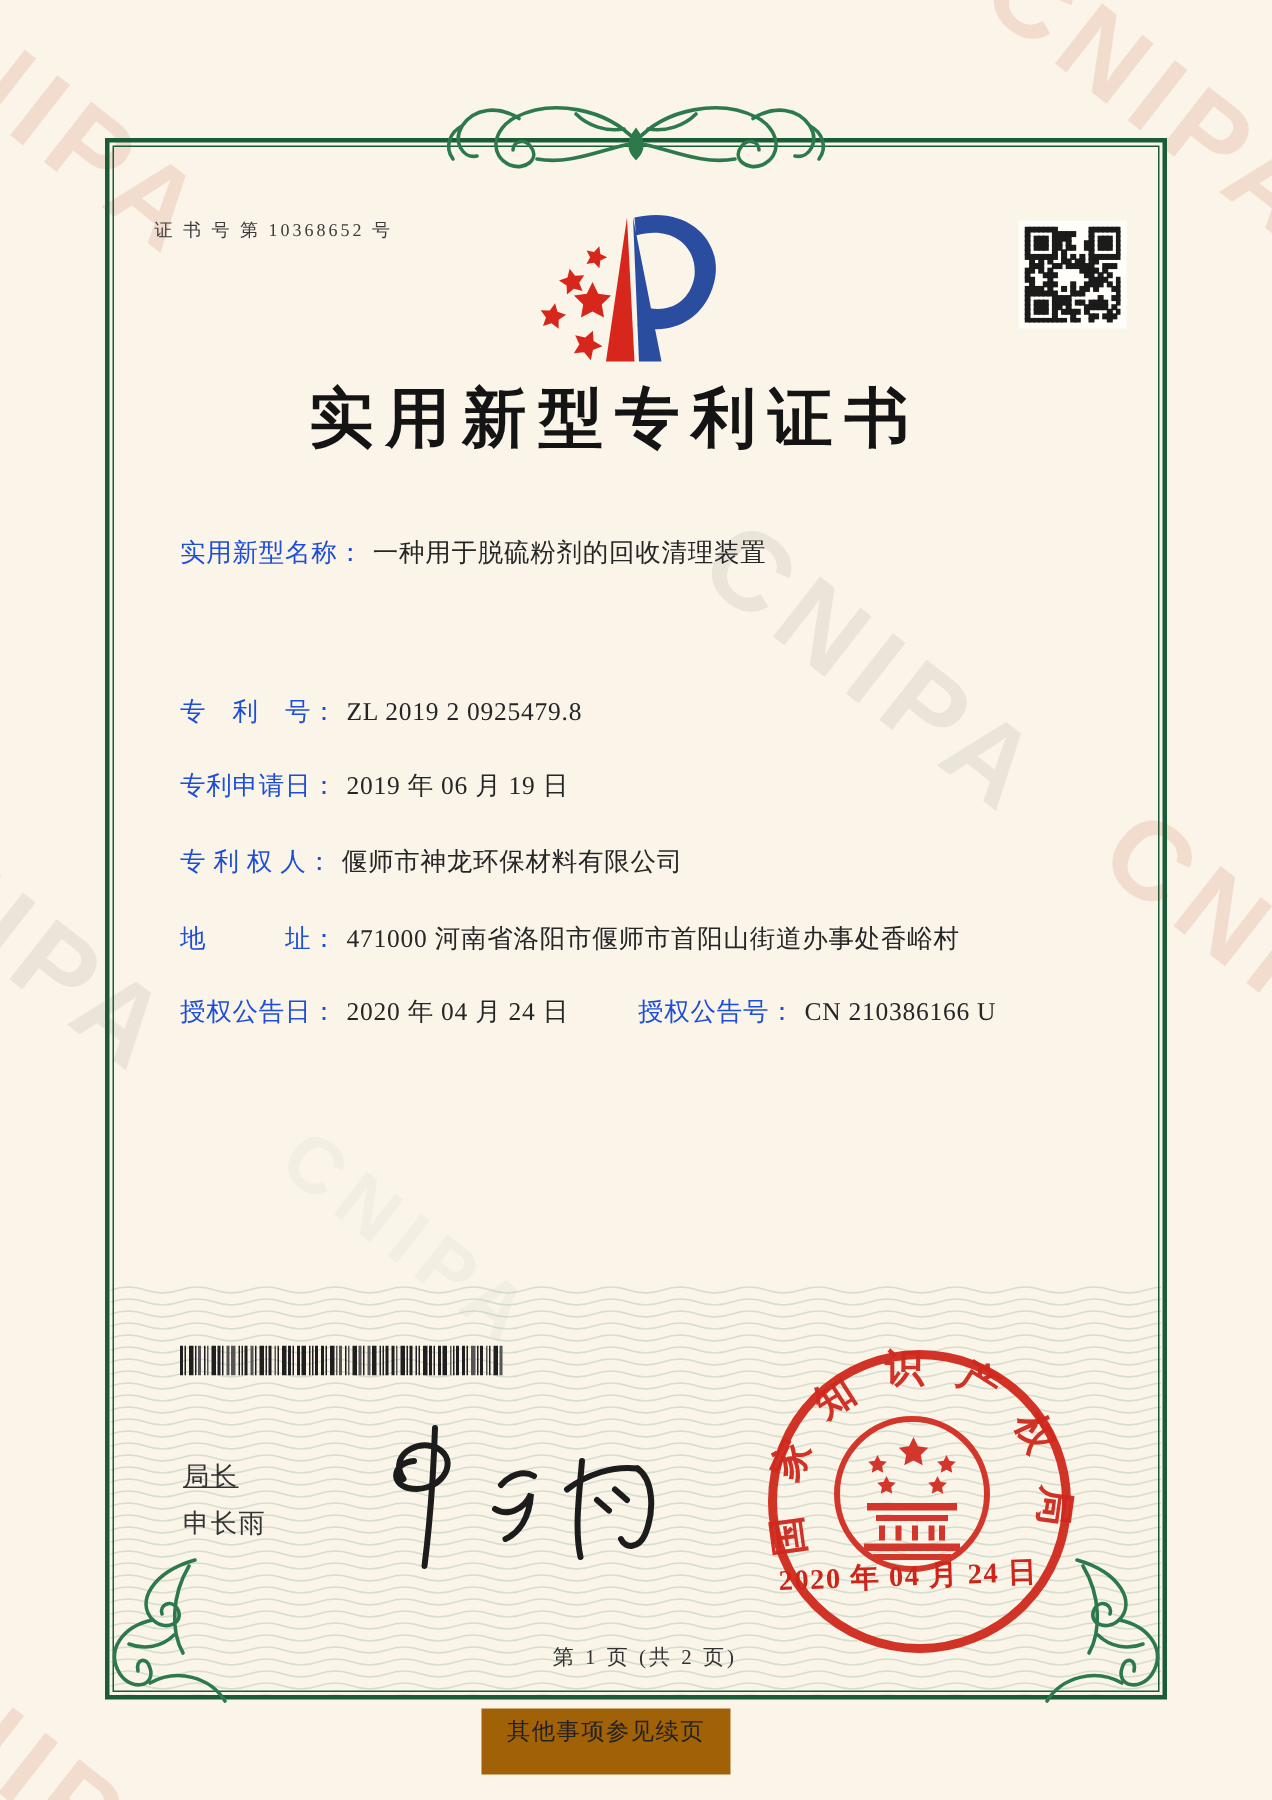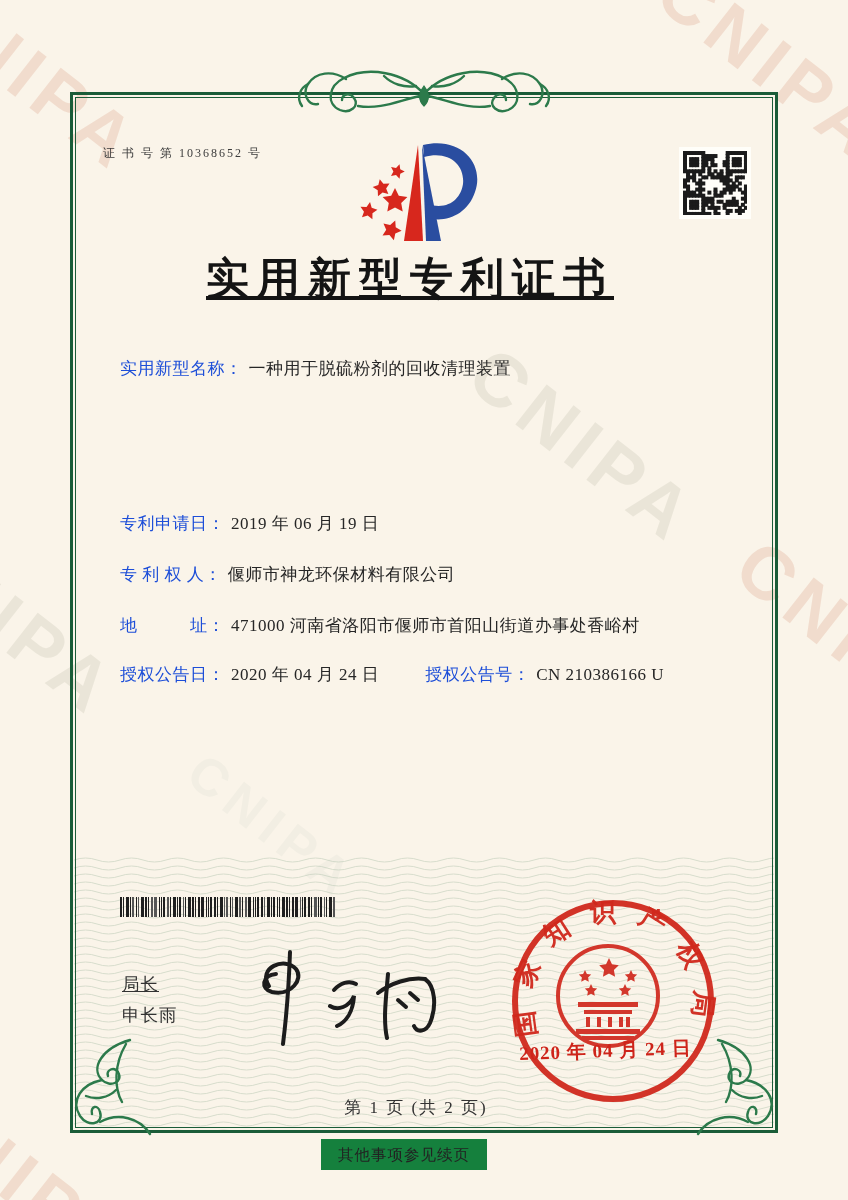--- a/index.html
+++ b/index.html
@@ -23,41 +23,41 @@
       box-sizing:border-box;border:3px solid #1a5c38;z-index:2;}
   .border-inner{position:absolute;inset:2px;border:1px solid #1a5c38;}
   .orn{position:absolute;z-index:3;}
   .waves{position:absolute;left:74px;top:856px;z-index:1;}
   
   .cert-no{position:absolute;left:103px;top:145px;font-size:12px;letter-spacing:2px;color:#3b3b3b;z-index:4;}
   .logo{position:absolute;left:353px;top:140px;z-index:4;}
   .qrbox{position:absolute;left:679px;top:147px;width:72px;height:72px;background:#fffef9;z-index:4;}
   .qrbox svg{position:absolute;left:4px;top:4px;}
   .title{position:absolute;left:70px;top:250px;width:680px;text-align:center;
-      font-size:43px;font-weight:700;letter-spacing:8px;color:#141414;z-index:4;text-decoration:underline;}
+      font-size:43px;font-weight:700;letter-spacing:8px;color:#141414;z-index:4;}
   .frow{position:absolute;left:120px;width:630px;font-size:17px;color:#262626;
       letter-spacing:.5px;white-space:nowrap;z-index:4;}
   .frow .lbl{color:#1d4ed8;}
   .frow .val{margin-left:6px;text-align:center;}
   .frow .second{margin-left:46px;text-align:center;}
   .paras{position:absolute;left:118px;top:696px;width:614px;z-index:4;}
   .paras p{margin:0;font-size:16.5px;line-height:25.5px;text-indent:2em;color:#262626;
       text-align:justify;letter-spacing:.3px;}
   .barcode{position:absolute;left:120px;top:897px;z-index:4;}
   .bureau{position:absolute;left:122px;font-family:"Liberation Sans","DejaVu Sans",sans-serif;
       font-size:17.5px;color:#333;z-index:4;letter-spacing:1px;}
   .bureau.t1{top:972px;text-decoration:underline;} .bureau.t2{top:1003px;}
   .sig{position:absolute;left:237px;top:946px;z-index:5;}
   .seal{position:absolute;left:508px;top:896px;width:210px;height:210px;z-index:5;}
   .seal-date{position:absolute;left:503px;top:1038px;width:205px;text-align:center;
       font-size:19px;font-weight:600;color:#ce241a;letter-spacing:1px;
       transform:rotate(-2deg);z-index:6;white-space:nowrap;}
-  .page-num{position:absolute;left:80px;top:1096px;width:672px;text-align:center;
-      font-size:17px;color:#333;letter-spacing:2px;z-index:4;}
-  .cont-box{position:absolute;left:321px;top:1139px;width:166px;height:31px;background:#15803d;
+  .page-num{position:absolute;left:70px;top:1096px;width:672px;text-align:center;
+      font-size:14px;color:#333;letter-spacing:2px;z-index:4;padding-left:24px;}
+  .cont-box{position:absolute;left:321px;top:1139px;width:166px;height:44px;background:#a16207;
       text-align:center;line-height:31px;font-size:15.5px;color:#222;letter-spacing:1px;z-index:4;}
 </style>
 </head>
 <body>
 
 <div class="page">
 
   <div class="wm pink wm1">CNIPA</div>
   <div class="wm pink wm2">CNIPA</div>
   <div class="wm gray wm3">CNIPA</div>
@@ -374,20 +374,23 @@
         <rect x="42.67" y="60.95" width="4" height="4" fill="#1b1b1b"></rect>
         <rect x="54.86" y="60.95" width="4" height="4" fill="#1b1b1b"></rect>
       </svg>
   </div>
 
   <div class="title">实用新型专利证书</div>
 
   <div class="frow" style="top:357px">
     <span class="lbl">实用新型名称：</span><span class="val">一种用于脱硫粉剂的回收清理装置</span>
   </div>
+  <div class="frow" style="top:463px">
+    <span class="lbl">专　利　号：</span><span class="val">ZL 2019 2 0925479.8</span>
+  </div>
   <div class="frow" style="top:512px">
     <span class="lbl">专利申请日：</span><span class="val">2019 年 06 月 19 日</span>
   </div>
   <div class="frow" style="top:563px">
     <span class="lbl">专 利 权 人：</span><span class="val">偃师市神龙环保材料有限公司</span>
   </div>
   <div class="frow" style="top:614px">
     <span class="lbl">地　　　址：</span><span class="val">471000 河南省洛阳市偃师市首阳山街道办事处香峪村</span>
   </div>
   <div class="frow" style="top:663px">

